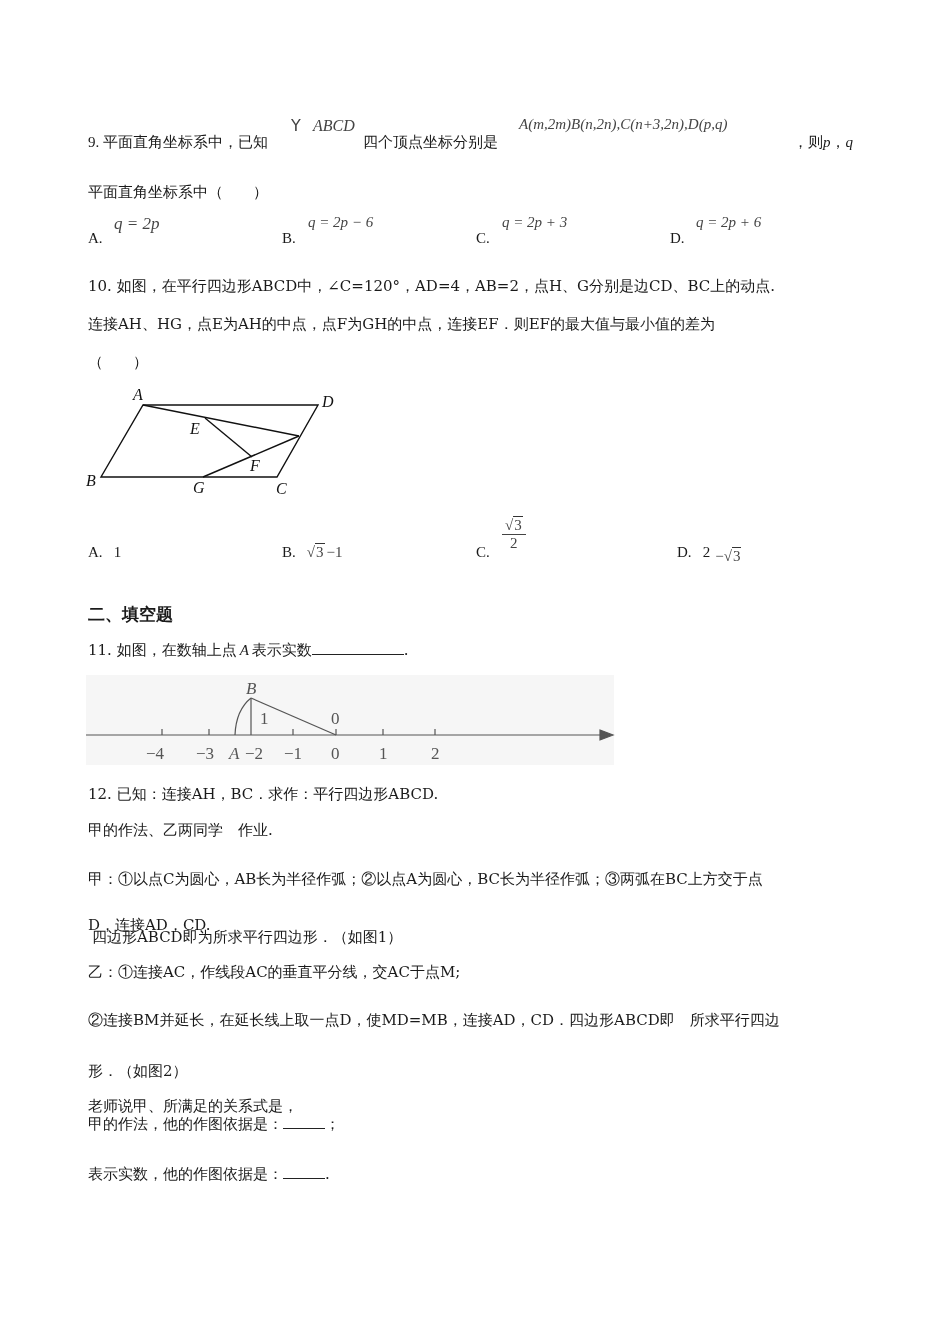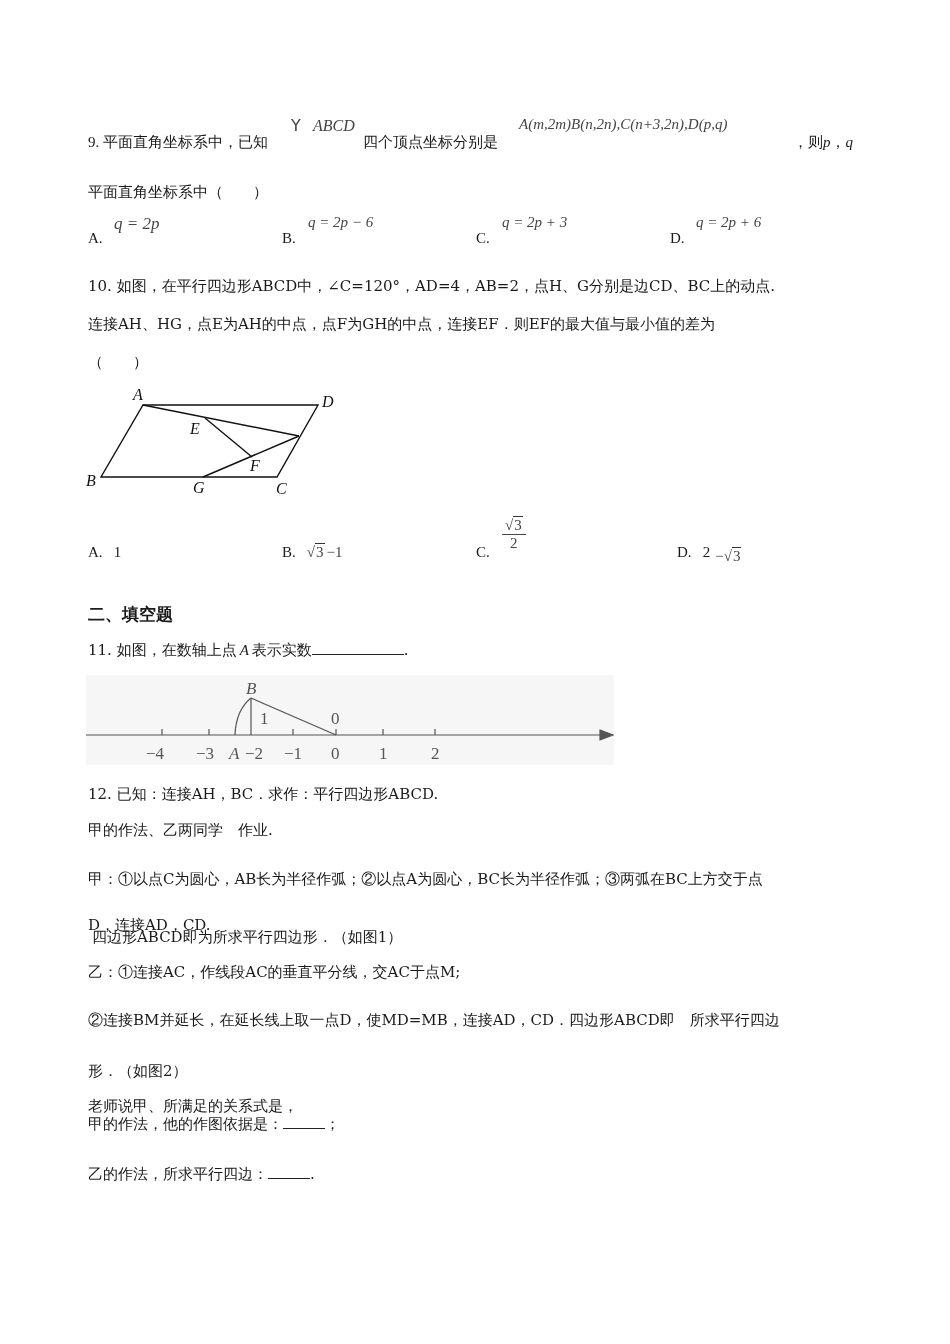--- a/index.html
+++ b/index.html
@@ -144,14 +144,14 @@
 <div class="abs txt" style="left:88px; top:891px;margin-top:24px;">D，连接AD，CD.</div>
 <div class="abs txt" style="left:92px; top:927px;">四边形ABCD即为所求平行四边形．（如图1）</div>
 <div class="abs txt" style="left:88px; top:962px;">乙：①连接AC，作线段AC的垂直平分线，交AC于点M;</div>
 <div class="abs txt" style="left:88px; top:1010px;">②连接BM并延长，在延长线上取一点D，使MD=MB，连接AD，CD．四边形ABCD即　所求平行四边</div>
 <div class="abs txt" style="left:88px; top:1061px;">形．（如图2）</div>
 <div class="abs txt" style="left:88px; top:1096px;">老师说甲、所满足的关系式是，</div>
 <div class="abs txt" style="left:88px; top:1114px;">
   <span>甲的作法，他的作图依据是：</span><span class="blank-short"></span><span>；</span>
 </div>
 <div class="abs txt" style="left:88px; top:1164px;">
-  <span>乙的作法，所求平行四边：</span><span class="blank-short"></span><span>.</span>
+  <span>表示实数，他的作图依据是：</span><span class="blank-short"></span><span>.</span>
 </div>
 
 </body></html>

